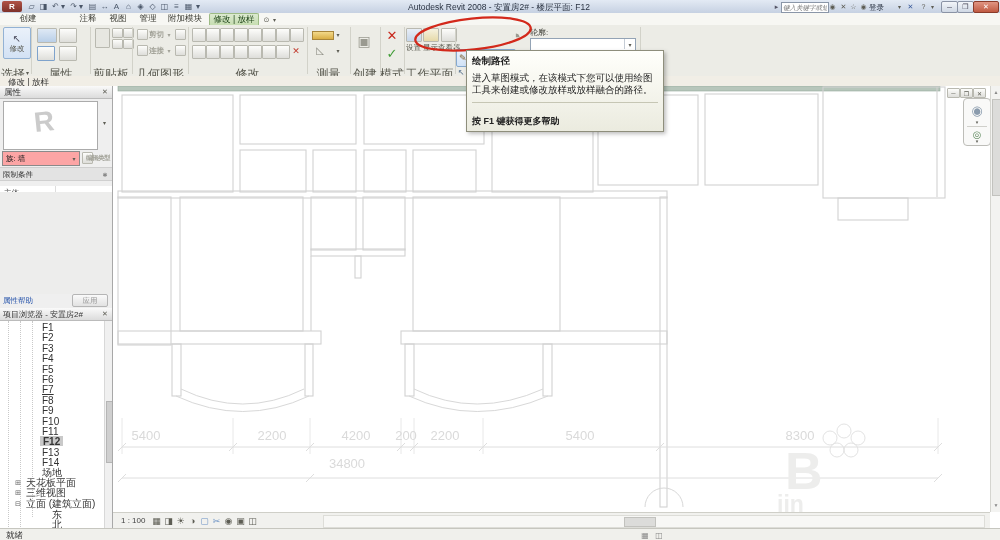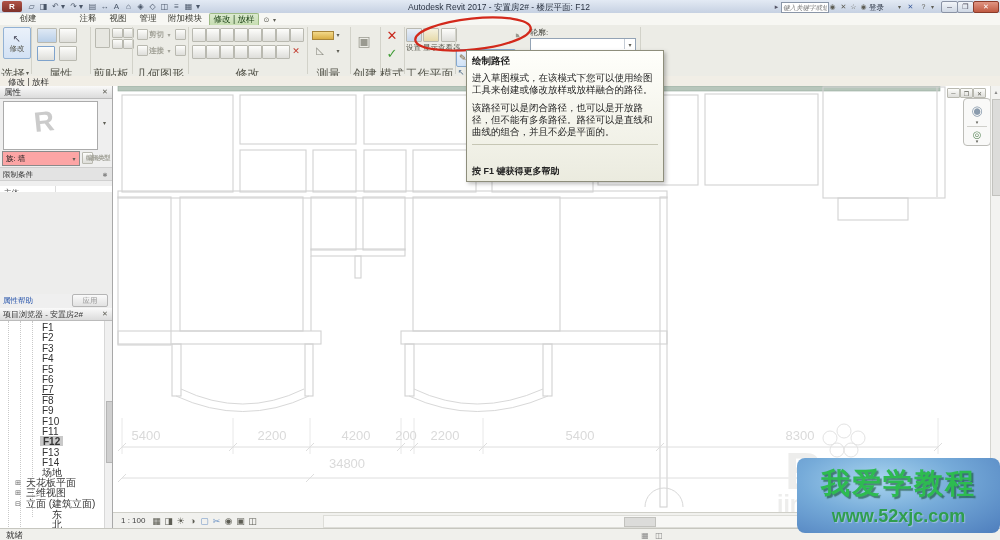--- a/index.html
+++ b/index.html
@@ -48,21 +48,21 @@
   .guide{position:absolute;width:0;border-left:1px dotted #c9c9c9;}
   
   #canvas{position:absolute;left:113px;top:86px;width:877px;height:426px;background:#fff;overflow:hidden;}
   .dim{position:absolute;font-size:13px;color:#dadada;transform:translateX(-50%);}
   
   #tooltip{position:absolute;left:466px;top:50px;width:186px;z-index:60;
            background:linear-gradient(#fffffb,#ebebdf);border:1px solid #8e8e7c;
            box-shadow:2px 2px 4px rgba(0,0,0,.25);font-size:9.5px;color:#222;padding:4px 5px 3px 5px;}
   #tooltip .tt-title{font-weight:bold;margin-bottom:4px;}
   #tooltip p{margin:0 0 5px 0;line-height:1.3;}
-  #tooltip .tt-footer{border-top:1px solid #c6c6b4;padding-top:20px;font-weight:bold;font-size:9px;}
+  #tooltip .tt-footer{border-top:1px solid #c6c6b4;padding-top:12px;font-weight:bold;font-size:9px;}
   
   #watermark{position:absolute;left:797px;top:458px;width:203px;height:75px;z-index:50;border-radius:8px;
              background:radial-gradient(ellipse at 40% 30%,#a9d5ef 0%,#76abd9 45%,#4e7ebd 100%);
              display:flex;flex-direction:column;align-items:center;justify-content:center;}
   #wm1{font-size:29px;font-weight:bold;color:#2dbb50;letter-spacing:2px;
        text-shadow:2px 2px 1px rgba(10,70,30,.55);}
   #wm2{font-size:18px;font-weight:bold;color:#2f9e4e;margin-top:2px;
        text-shadow:1px 1px 1px rgba(255,255,255,.35);}
   
   #viewbar{position:absolute;left:113px;top:512px;width:877px;height:16px;background:#f1f1ee;
@@ -92,21 +92,21 @@
     <div class="ic qat" style="left:99px;">↔</div>
     <div class="ic qat" style="left:111px;">A</div>
     <div class="ic qat" style="left:123px;">⌂</div>
     <div class="ic qat" style="left:135px;">◈</div>
     <div class="ic qat" style="left:147px;">◇</div>
     <div class="ic qat" style="left:159px;">◫</div>
     <div class="ic qat" style="left:171px;">≡</div>
     <div class="ic qat" style="left:183px;">▦</div>
     <div class="ic qat" style="left:195px;width:6px;">▾</div>
 
-    <span id="title-text" class="t">Autodesk Revit 2017 - 安置房2# - 楼层平面: F12</span>
+    <span id="title-text" class="t">Autodesk Revit 2008 - 安置房2# - 楼层平面: F12</span>
 
     <div class="ic" style="left:773px;top:2px;width:7px;height:9px;font-size:7px;color:#556;">▸</div>
     <input id="search-box" placeholder="键入关键字或短语" style="">
     <div class="ic" style="left:828px;top:2px;width:9px;height:9px;font-size:7px;">◉</div>
     <div class="ic" style="left:839px;top:2px;width:9px;height:9px;font-size:7px;">✕</div>
     <div class="ic" style="left:849px;top:2px;width:9px;height:9px;font-size:7px;">☆</div>
     <div class="ic" style="left:859px;top:2px;width:9px;height:9px;font-size:7px;">◉</div>
     <span class="t" style="left:869px;top:3px;font-size:7.5px;color:#2a3342;">登录</span>
     <div class="ic" style="left:896px;top:2px;width:7px;height:9px;font-size:6px;">▾</div>
     <div class="ic" style="left:906px;top:2px;width:9px;height:9px;font-size:7px;color:#3a5a9a;">✕</div>
@@ -402,21 +402,20 @@
       <div class="ic" style="left:9px;top:20px;width:8px;height:6px;font-size:5px;">▾</div>
       <div class="abs" style="left:3px;top:27px;width:20px;height:1px;background:#d0d0cb;"></div>
       <div class="ic" style="left:5px;top:29px;width:16px;height:12px;font-size:10px;color:#5f8a5f;">◎</div>
       <div class="ic" style="left:9px;top:39px;width:8px;height:6px;font-size:5px;">▾</div>
     </div>
   </div>
 
   <div id="tooltip">
     <div class="tt-title">绘制路径</div>
     <p>进入草图模式，在该模式下您可以使用绘图工具来创建或修改放样或放样融合的路径。</p>
-    <p>该路径可以是闭合路径，也可以是开放路径，但不能有多条路径。路径可以是直线和曲线的组合，并且不必是平面的。</p>
     <div class="tt-footer">按 F1 键获得更多帮助</div>
   </div>
 
   <div id="vscroll">
     <div class="ic" style="left:1px;top:1px;width:8px;height:9px;font-size:5px;color:#888;">▲</div>
     <div class="abs" style="left:1px;top:13px;width:8px;height:95px;background:#dcdcda;border:1px solid #c2c2be;"></div>
     <div class="ic" style="left:1px;top:414px;width:8px;height:9px;font-size:5px;color:#888;">▼</div>
   </div>
 
   <div id="viewbar">
@@ -434,18 +433,14 @@
       <div class="abs" style="left:300px;top:1px;width:30px;height:8px;background:#dcdcda;border:1px solid #c2c2be;"></div>
     </div>
   </div>
 
   <div id="statusbar">
     <span class="t" style="left:6px;top:1px;">就绪</span>
     <div class="ic" style="left:640px;top:1px;width:10px;height:10px;font-size:8px;color:#888;">▦</div>
     <div class="ic" style="left:654px;top:1px;width:10px;height:10px;font-size:8px;color:#888;">◫</div>
   </div>
 
-  <div id="watermark">
-    <div id="wm1">我爱学教程</div>
-    <div id="wm2">www.52xjc.com</div>
-  </div>
 
 </div>
 
 </body></html>

